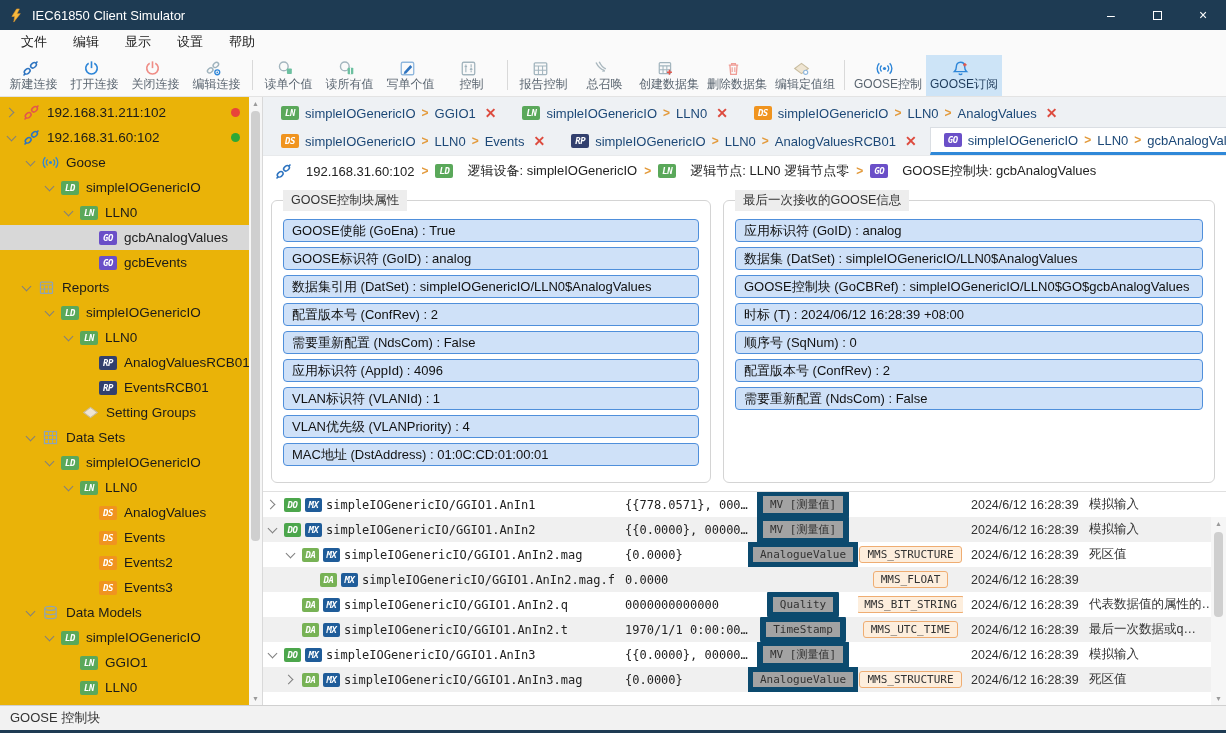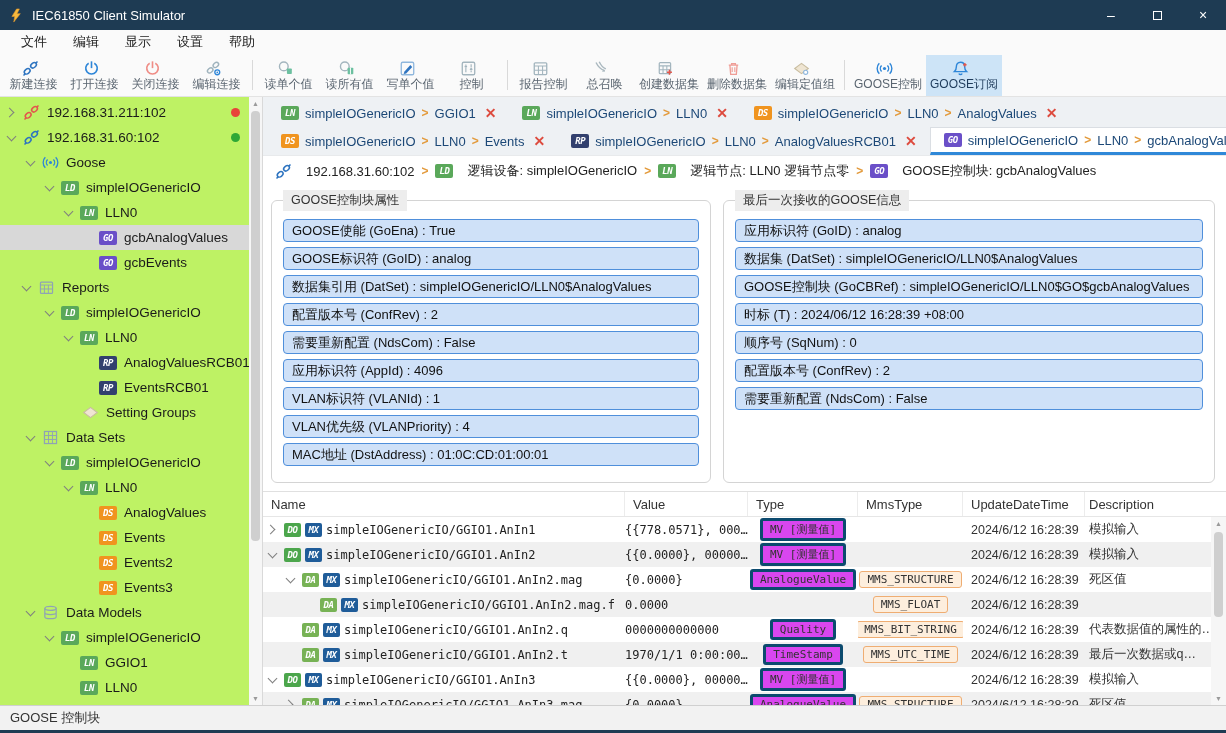--- a/index.html
+++ b/index.html
@@ -21,21 +21,21 @@
   .toolbar { display:flex; align-items:center; height:43px; background:#fafafa; border-bottom:1px solid #e3e3e3; padding:0 3px; }
   .tbtn { display:flex; flex-direction:column; align-items:center; justify-content:center; min-width:61px; height:41px; font-size:12px; color:#5a6570; gap:1px; padding:0 4px; }
   .tbtn.active { background:#cde4f7; }
   .tbtn .lbl { line-height:13px; white-space:nowrap; }
   .tbtn.active .lbl { color:#1f3c5c; }
   .tsep { width:1px; height:30px; background:#d9d9d9; margin:0 5px; flex:none; }
 
   .body { display:flex; height:608px; }
 
   
-  .sidebar { position:relative; width:263px; border-right:1px solid #d9d9d9; background:#bef264; flex:none; overflow:hidden; }
+  .sidebar { position:relative; width:263px; border-right:1px solid #d9d9d9; background:#eab308; flex:none; overflow:hidden; }
   .tree { padding-top:3px; }
   .trow { display:flex; align-items:center; height:25px; font-size:13.5px; color:#1a1a1a; white-space:nowrap; position:relative; }
   .trow.selected { background:#d8d8d8; }
   .chev { width:7px; height:7px; border-right:1.5px solid #7f7f7f; border-bottom:1.5px solid #7f7f7f; flex:none; display:inline-block; margin-right:8px; }
   .chev.down { transform:rotate(45deg); margin-top:-3px; }
   .chev.right { transform:rotate(-45deg); margin-left:-2px; margin-right:10px; }
   .chev-sp { width:15px; flex:none; display:inline-block; }
   .badge { display:inline-flex; align-items:center; justify-content:center; width:18px; height:14px; border-radius:2px; color:#fff; font:italic bold 9px "DejaVu Sans Mono",monospace; flex:none; margin-right:7px; letter-spacing:-0.5px; }
   .nicon { display:inline-flex; width:17px; margin-right:7px; flex:none; align-items:center; }
   .dot { width:9px; height:9px; border-radius:50%; position:absolute; right:22px; top:8px; }
@@ -76,21 +76,21 @@
   .c-value { width:123px; }
   .c-type { width:110px; justify-content:center; }
   .c-mms { width:105px; justify-content:center; }
   .c-time { width:122px; padding-left:8px; }
   .c-desc { flex:1 1 auto; padding-left:4px; min-width:0; }
   .td.c-name, .td.c-value { font:12px "DejaVu Sans Mono",monospace; color:#222; }
   .td.c-time, .td.c-desc { font-size:12.5px; color:#333; }
   .td .badge { width:17px; margin-right:4px; }
   .texp { flex:none; }
   .tbadge { font:11px "DejaVu Sans Mono",monospace; padding:1px 7px; border-radius:3px; white-space:nowrap; }
-  .tbadge.blue { background:#d946ef; border:3px solid #0c4a6e; color:#333; }
+  .tbadge.blue { background:#a3a3a3; border:6px solid #0c4a6e; color:#333; }
   .tbadge.orange { background:#fdeedd; border:1px solid #efad72; color:#333; }
   .tscroll { position:absolute; top:25px; right:0; bottom:0; width:15px; background:#f6f6f6; }
   .tscroll .vthumb { left:3px; }
 
   
   .statusbar { position:absolute; left:0; right:0; top:705px; height:25px; background:#f2f2f2; border-top:1px solid #d0d0d0; display:flex; align-items:center; padding-left:10px; font-size:13px; color:#333; }
   .bottomedge { position:absolute; left:0; right:0; bottom:0; height:3px; background:#1e3b53; }
 </style>
 </head>
 <body>
@@ -551,28 +551,20 @@
               <div class="prow">GOOSE控制块 (GoCBRef) : simpleIOGenericIO/LLN0$GO$gcbAnalogValues</div>
               <div class="prow">时标 (T) : 2024/06/12 16:28:39 +08:00</div>
               <div class="prow">顺序号 (SqNum) : 0</div>
               <div class="prow">配置版本号 (ConfRev) : 2</div>
               <div class="prow">需要重新配置 (NdsCom) : False</div>
             </div>
         </fieldset>
       </div>
 
       <div class="tablewrap">
-        <div class="thead">
-          <span class="th c-name">Name</span>
-          <span class="th c-value">Value</span>
-          <span class="th c-type" style="justify-content:flex-start;">Type</span>
-          <span class="th c-mms" style="justify-content:flex-start;">MmsType</span>
-          <span class="th c-time">UpdateDateTime</span>
-          <span class="th c-desc" style="border-right:none;">Description</span>
-        </div>
         <div id="tbody">
             <div class="tr">
               <span class="td c-name" style="padding-left: 6px;">
                 <span class="chev right texp"></span>
                 <span class="badge" style="background: rgb(76, 166, 76);">DO</span>
                 <span class="badge" style="background: rgb(31, 92, 153);">MX</span>
                 <span>simpleIOGenericIO/GGIO1.AnIn1</span>
               </span>
               <span class="td c-value">{{778.0571}, 000…</span>
               <span class="td c-type">

